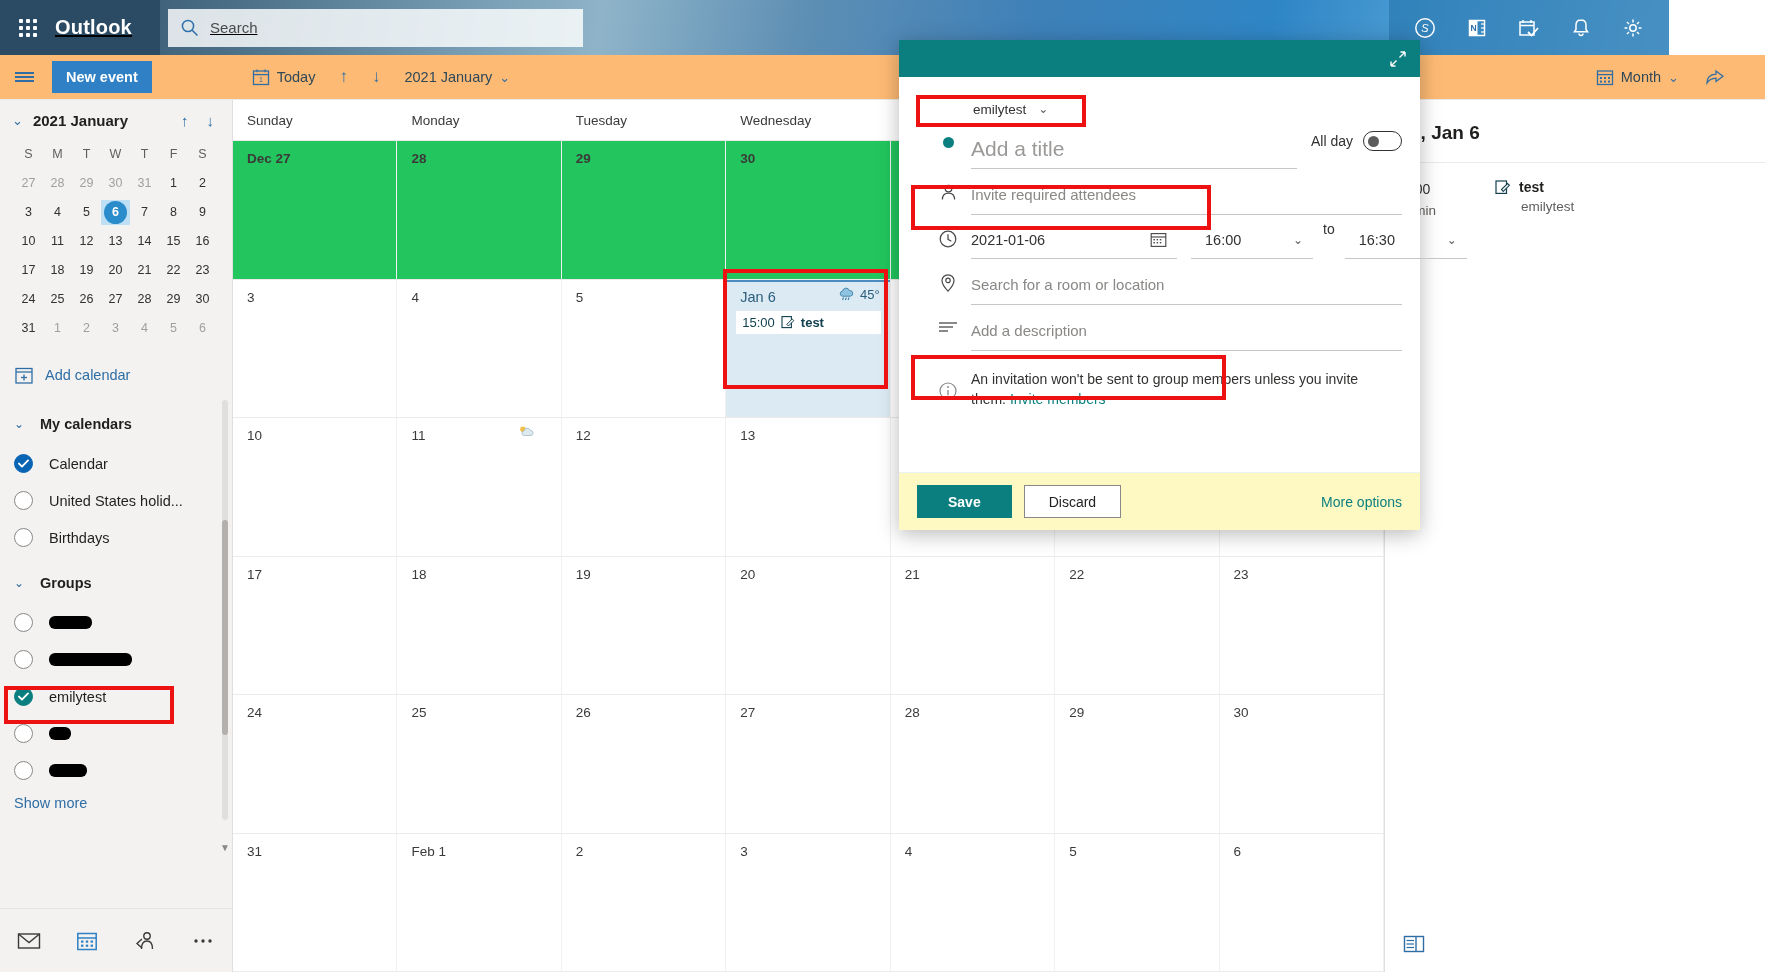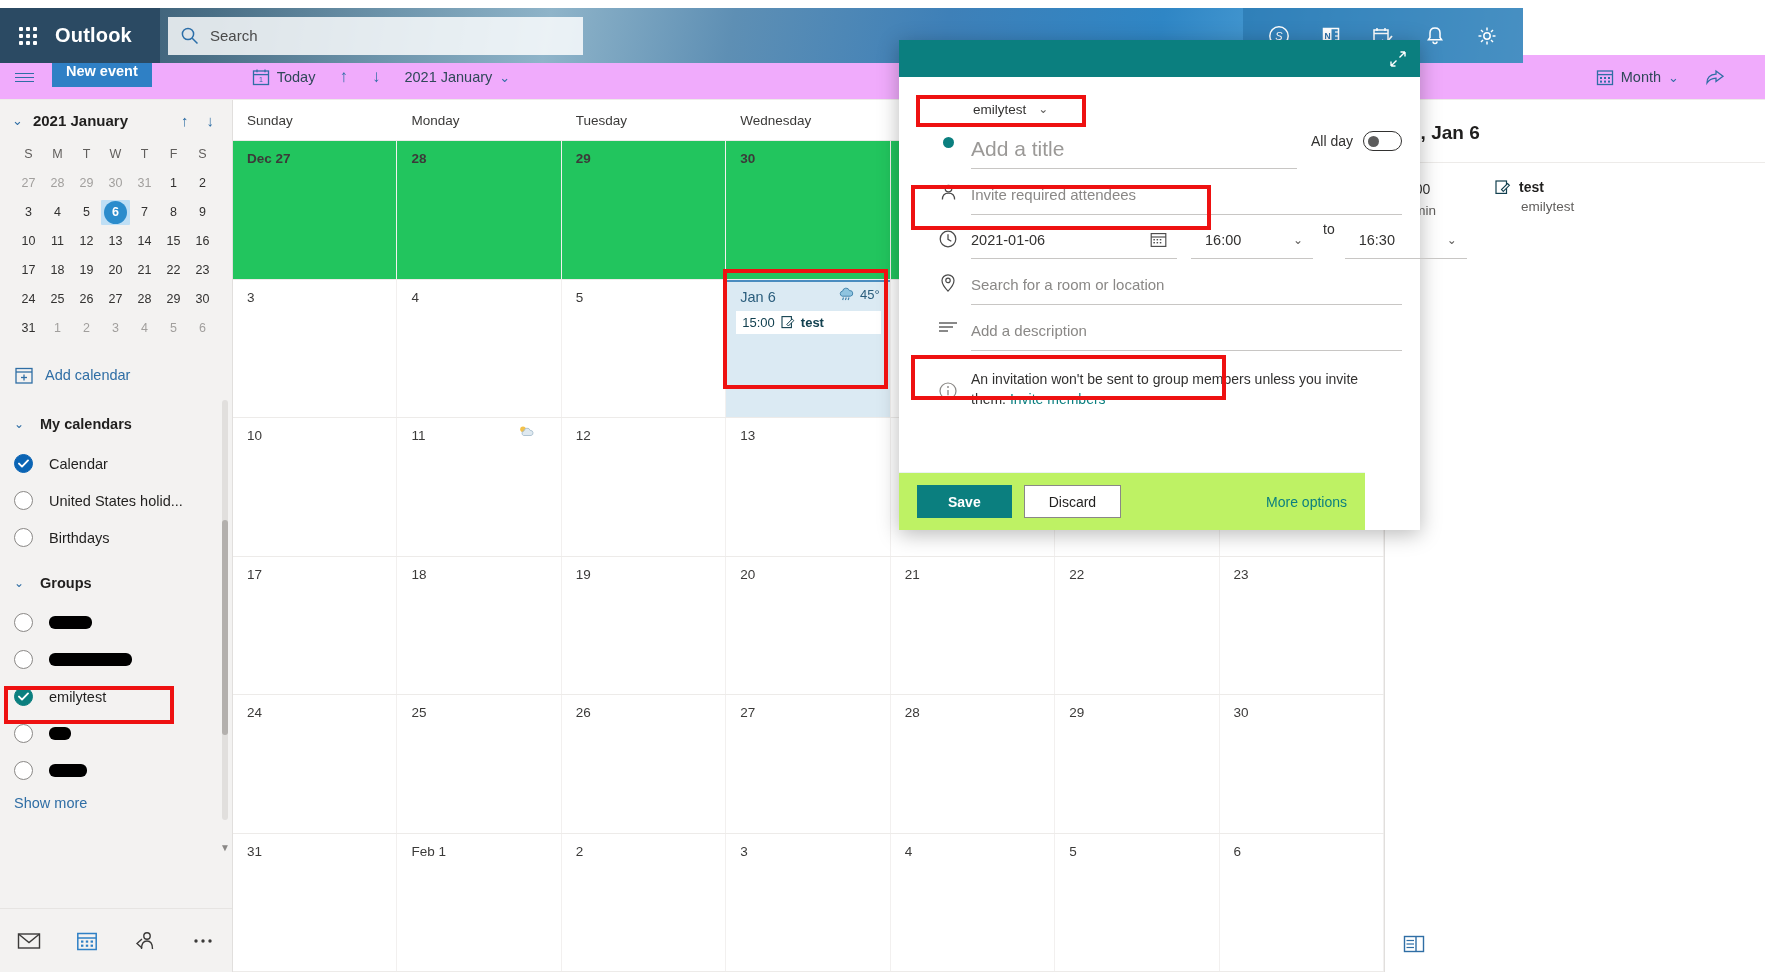--- a/index.html
+++ b/index.html
@@ -6,23 +6,23 @@
   html, body {
     width: 1765px; height: 972px;
     font-family: "Liberation Sans", sans-serif;
     background: #ffffff;
     overflow: hidden;
   }
   .app { position: relative; width: 1765px; height: 972px; }
 
   
   .topbar {
-    position: absolute; top: 8px; left: 0; width: 1523px; height: 55px;
+    position: absolute; top: 0; left: 0; width: 1669px; height: 55px;
     background: linear-gradient(100deg,#2b4a63 0%,#4a6f86 14%,#6f96ad 26%,#8fb4c9 36%,#5e8fb4 48%,#3e80b8 62%,#2f86c5 76%,#54a4d8 88%,#7dbde6 100%);
-    display: flex; align-items: center; z-index: 40;
+    display: flex; align-items: center; z-index: 40; text-decoration: underline;
   }
   .topbar-left { display: flex; align-items: center; height: 55px; background: #2b4a63; padding: 0 0 0 0; }
   .waffle {
     width: 55px; height: 55px; display: flex; align-items: center; justify-content: center;
     cursor: pointer;
   }
   .waffle-grid { display: grid; grid-template-columns: repeat(3,4px); grid-template-rows: repeat(3,4px); gap: 3px; }
   .waffle-grid i { width: 4px; height: 4px; background: #fff; border-radius: 1px; display: block; }
   .brand {
     color: #fff; font-size: 20px; font-weight: bold; padding-right: 28px;
@@ -44,21 +44,21 @@
   }
   .tbicon {
     width: 52px; height: 55px; display: flex; align-items: center; justify-content: center;
     cursor: pointer;
   }
   .tbicon svg { display: block; }
 
   
   .cmdbar {
     position: absolute; top: 55px; left: 0; width: 1765px; height: 45px;
-    background: #f0abfc; display: flex; z-index: 20;
+    background: #fdba74; display: flex; align-items: center; z-index: 20;
     border-bottom: 1px solid #edebe9;
   }
   .hamburger {
     width: 48px; height: 45px; display: flex; align-items: center; justify-content: center;
     cursor: pointer;
   }
   .hamburger span { display: block; width: 19px; height: 1.6px; background: #2f6ea5; margin: 2.6px 0; }
   .newevent {
     background: #2f80c5; color: #fff; border: 0; height: 32px; padding: 0 14px;
     font-size: 14.5px; font-weight: bold; cursor: pointer; margin-left: 4px;
@@ -230,21 +230,21 @@
   .dfield.date { width: 206px; justify-content: space-between; padding-right: 10px; }
   .dfield.time { width: 122px; justify-content: space-between; padding: 0 10px 0 14px; margin-left: 14px; }
   .to-lab { font-size: 14px; color: #323130; padding: 0 10px; }
   .chev-sm { color: #605e5c; font-size: 12px; }
   .note {
     display: flex; gap: 0; padding: 14px 0 0 8px; justify-content: center;
   }
   .note-txt { font-size: 14px; color: #323130; line-height: 1.45; padding-top: 4px; padding-right: 16px; }
   .note-txt a { color: #0b7f7f; text-decoration: none; cursor: pointer; }
   .dlg-foot {
-    position: absolute; bottom: 0; left: 0; width: 466px; height: 58px; background: #bef264;
+    position: absolute; bottom: 0; left: 0; width: 521px; height: 58px; background: #fef9c3;
     display: flex; align-items: center; padding: 0 18px; gap: 12px; border-top: 1px solid #eaf3f3;
   }
   .btn-save {
     background: #0b7f7f; color: #fff; border: 0; height: 33px; padding: 0 31px;
     font-size: 14px; font-weight: bold; cursor: pointer; font-family: "Liberation Sans", sans-serif;
   }
   .btn-discard {
     background: #fff; color: #201f1e; border: 1px solid #8a8886; height: 33px; padding: 0 24px;
     font-size: 14px; cursor: pointer; font-family: "Liberation Sans", sans-serif;
   }

